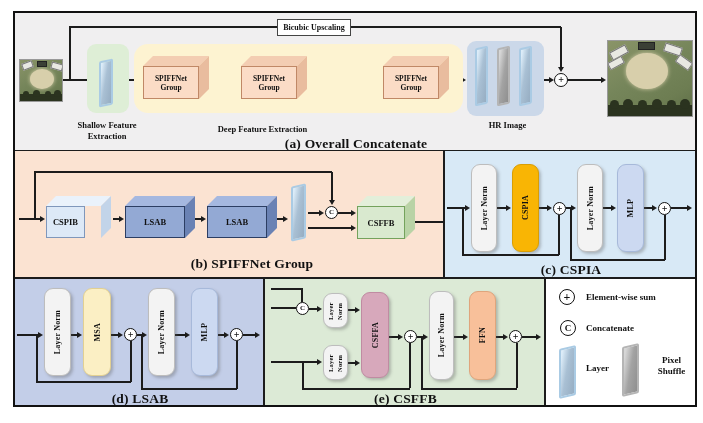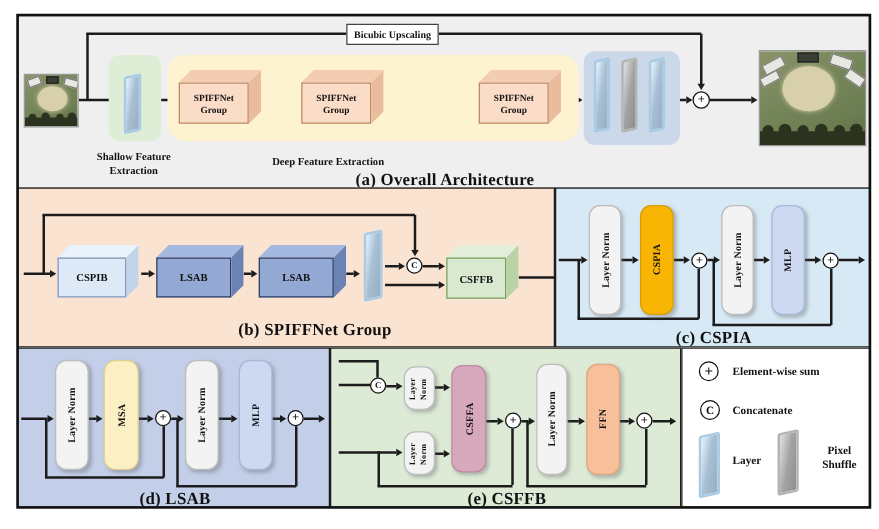--- a/index.html
+++ b/index.html
@@ -171,37 +171,38 @@
       <div class="bump" style="left:59px;bottom:7px;width:9px;height:9px;"></div>
       <div class="bump" style="left:72px;bottom:7px;width:10px;height:10px;"></div>
     </div>
 
     <div class="lbl" style="left:37px;top:107px;width:110px;text-align:center;font-size:8.5px;line-height:11px;">
       <div>Shallow Feature</div>
       <div>Extraction</div>
     </div>
     <div class="lbl" style="left:140px;top:111px;width:215px;text-align:center;font-size:8.5px;">Deep Feature Extraction</div>
     <div class="lbl" style="left:435px;top:107px;width:115px;text-align:center;font-size:8.5px;line-height:11px;">
-    </div>
-    <div class="lbl cap" style="left:0;top:123px;width:682px;">(a) Overall Architecture</div>
+      <div>HR Image</div>
+    </div>
+    <div class="lbl cap" style="left:0;top:123px;width:682px;">(a) Overall Concatenate</div>
   </div>
 
   <div class="sec" id="sec-b">
     <div class="hl" style="left:19px;top:20px;width:298px;"></div>
     <div class="vl" style="left:19px;top:21px;height:47px;"></div>
     <div class="vl" style="left:316px;top:21px;height:28px;"></div>
     <div class="ah d" style="left:313.5px;top:49px;"></div>
 
     <div class="hl" style="left:4px;top:67px;width:21px;"></div>
     <div class="ah r" style="left:25px;top:64.5px;"></div>
 
     <div class="b3 cspib" style="left:31px;top:45px;width:65px;height:42px;">
       <div class="t" style="width:65px;"></div>
       <div class="s" style="left:55px;height:42px;"></div>
-      <div class="f f1" style="width:55px;height:32px;">
+      <div class="f f1" style="width:39px;height:32px;">
         <span>CSPIB</span>
       </div>
     </div>
     <div class="hl" style="left:98px;top:67px;width:6px;"></div>
     <div class="ah r" style="left:104px;top:64.5px;"></div>
 
     <div class="b3 lsab" style="left:110px;top:45px;width:70px;height:42px;">
       <div class="t" style="width:70px;"></div>
       <div class="s" style="left:60px;height:42px;"></div>
       <div class="f f1" style="width:60px;height:32px;">

